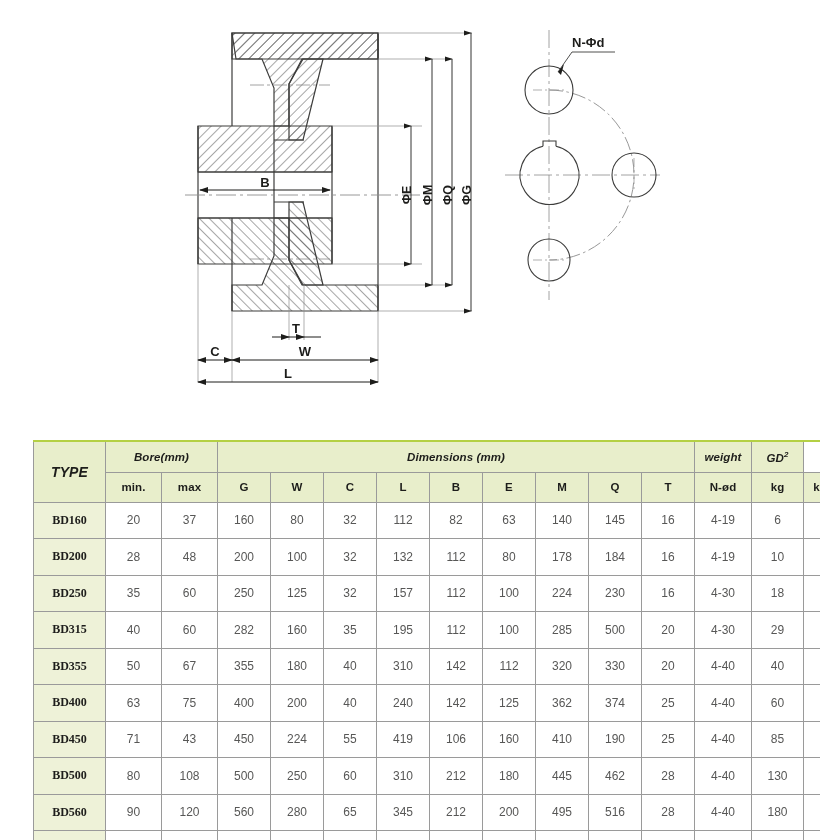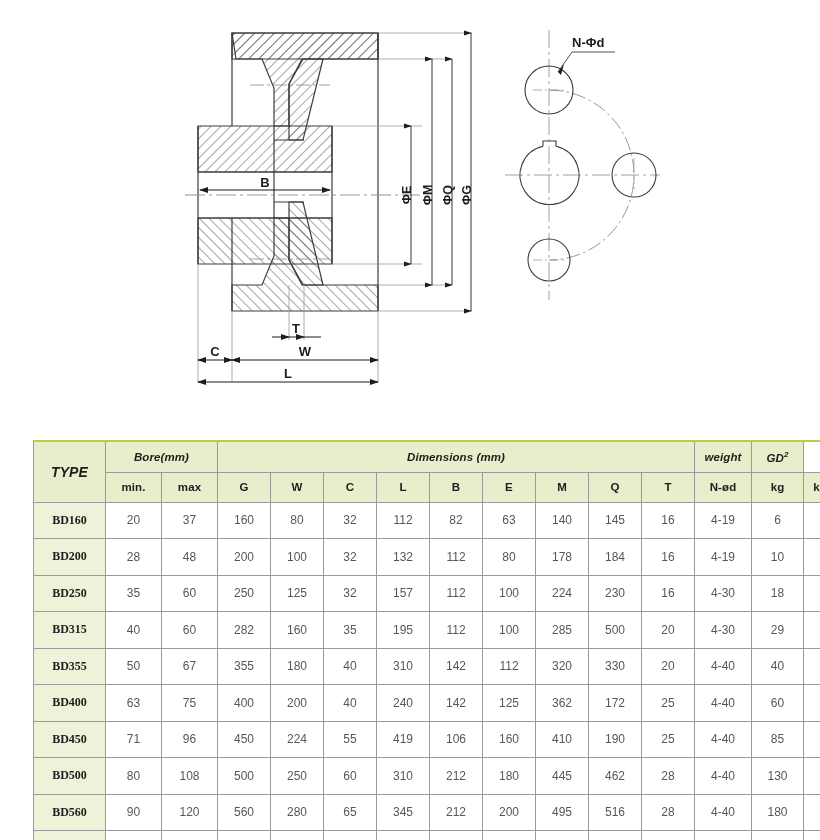--- a/index.html
+++ b/index.html
@@ -371,30 +371,30 @@
             <td class="typecol">BD400</td>
             <td>63</td>
             <td>75</td>
             <td>400</td>
             <td>200</td>
             <td>40</td>
             <td>240</td>
             <td>142</td>
             <td>125</td>
             <td>362</td>
-            <td>172</td>
+            <td>374</td>
             <td>25</td>
             <td>4-40</td>
             <td>60</td>
             <td>5.5</td>
           </tr>
           <tr>
             <td class="typecol">BD450</td>
             <td>71</td>
-            <td>96</td>
+            <td>43</td>
             <td>450</td>
             <td>224</td>
             <td>55</td>
             <td>419</td>
             <td>106</td>
             <td>160</td>
             <td>410</td>
             <td>190</td>
             <td>25</td>
             <td>4-40</td>

